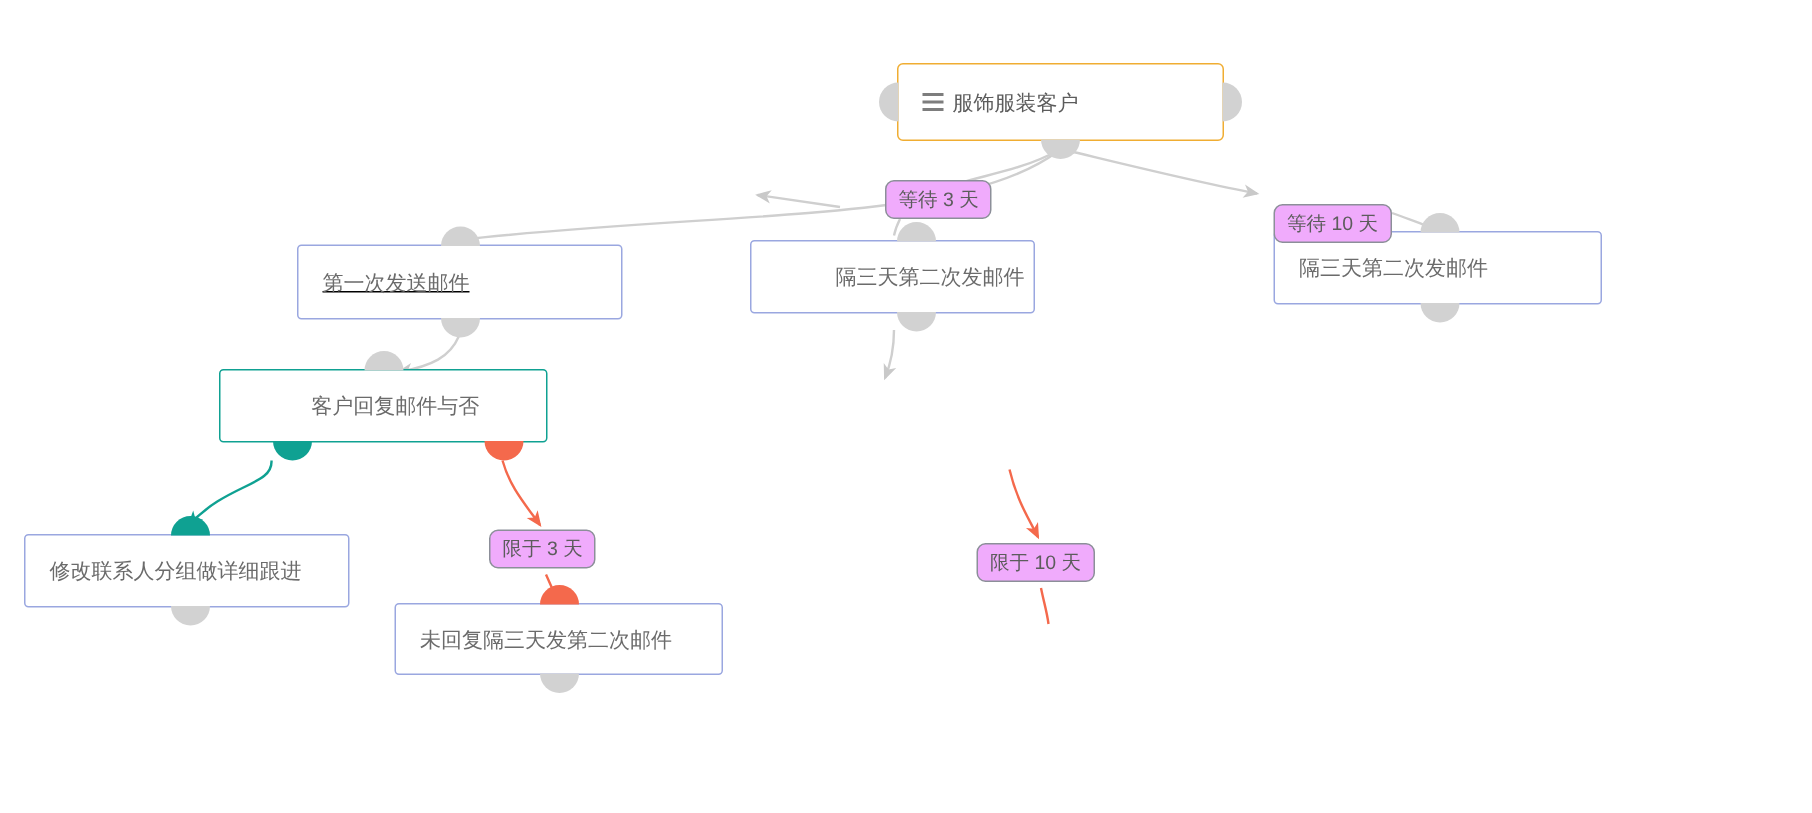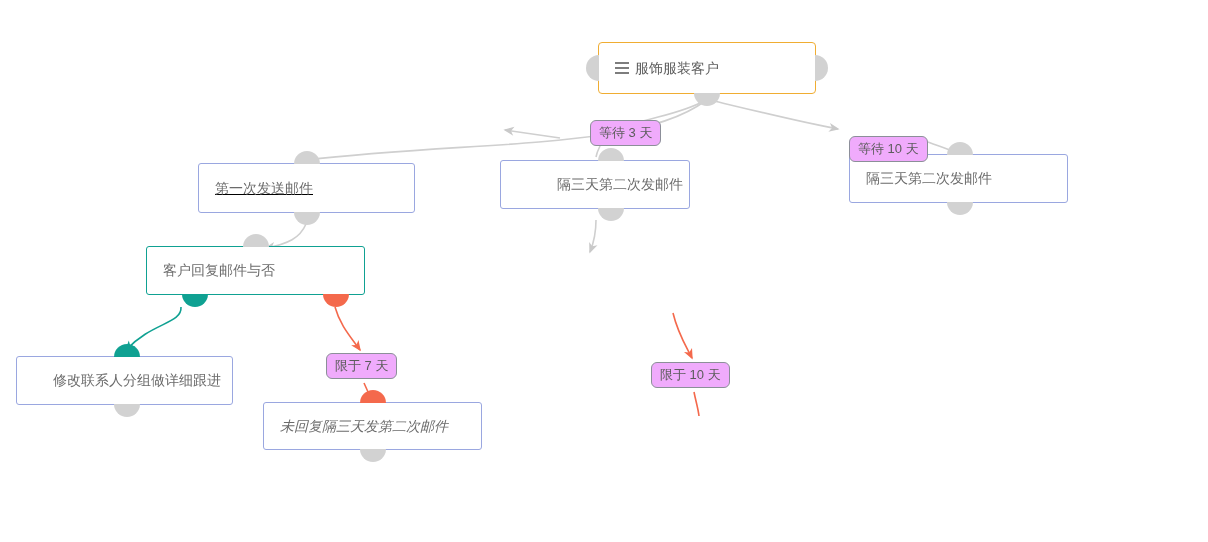--- a/index.html
+++ b/index.html
@@ -49,20 +49,21 @@
   .node.root {
     border: 1px solid #f0ad32;
     border-radius: 4px;
   }
   .node.root .node-text {
     padding-left: 6px;
     color: #5c5c5c;
   }
   .node.cond {
     border: 1px solid #0fa192;
+    justify-content: center;
   }
   .list-icon {
     width: 14px;
     height: 12px;
     margin-left: 16px;
     position: relative;
     flex: 0 0 auto;
   }
   .list-icon i {
     position: absolute;
@@ -205,27 +206,27 @@
     <span class="port bottom"></span>
   </div>
 
   <div class="node cond" style="left:146px; top:246px; width:219px; height:49px;">
     <span class="node-text">客户回复邮件与否</span>
     <span class="port top"></span>
     <span class="port bottom teal" style="left:35px; margin-left:0;"></span>
     <span class="port bottom orange" style="left:176px; margin-left:0;"></span>
   </div>
 
-  <div class="node" style="left:16px; top:356px; width:217px; height:49px;padding-left:20px;">
+  <div class="node" style="left:16px; top:356px; width:217px; height:49px;">
     <span class="node-text">修改联系人分组做详细跟进</span>
     <span class="port top teal" style="left:97px; margin-left:0;"></span>
     <span class="port bottom" style="left:97px; margin-left:0;"></span>
   </div>
 
-  <div class="node" style="left:263px; top:402px; width:219px; height:48px;font-style:italic;">
+  <div class="node" style="left:263px; top:402px; width:219px; height:48px;">
     <span class="node-text">未回复隔三天发第二次邮件</span>
     <span class="port top orange" style="left:96px; margin-left:0;"></span>
     <span class="port bottom" style="left:96px; margin-left:0;"></span>
   </div>
 
   <div class="node" style="left:500px; top:160px; width:190px; height:49px;padding-left:40px;">
     <span class="node-text">隔三天第二次发邮件</span>
     <span class="port top" style="left:97px; margin-left:0;"></span>
     <span class="port bottom" style="left:97px; margin-left:0;"></span>
   </div>
@@ -235,17 +236,17 @@
   <div class="node" style="left:849px; top:154px; width:219px; height:49px;">
     <span class="node-text">隔三天第二次发邮件</span>
     <span class="port top" style="left:97px; margin-left:0;"></span>
     <span class="port bottom" style="left:97px; margin-left:0;"></span>
   </div>
 
   <div class="edge-label" style="left:590px; top:120px;">等待 3 天</div>
 
   <div class="edge-label" style="left:849px; top:116px;margin-top:20px;">等待 10 天</div>
 
-  <div class="edge-label" style="left:326px; top:353px;">限于 7 天</div>
+  <div class="edge-label" style="left:326px; top:353px;">限于 3 天</div>
 
   <div class="edge-label" style="left:651px; top:362px;">限于 10 天</div>
 
 </div>
 
 </body></html>

